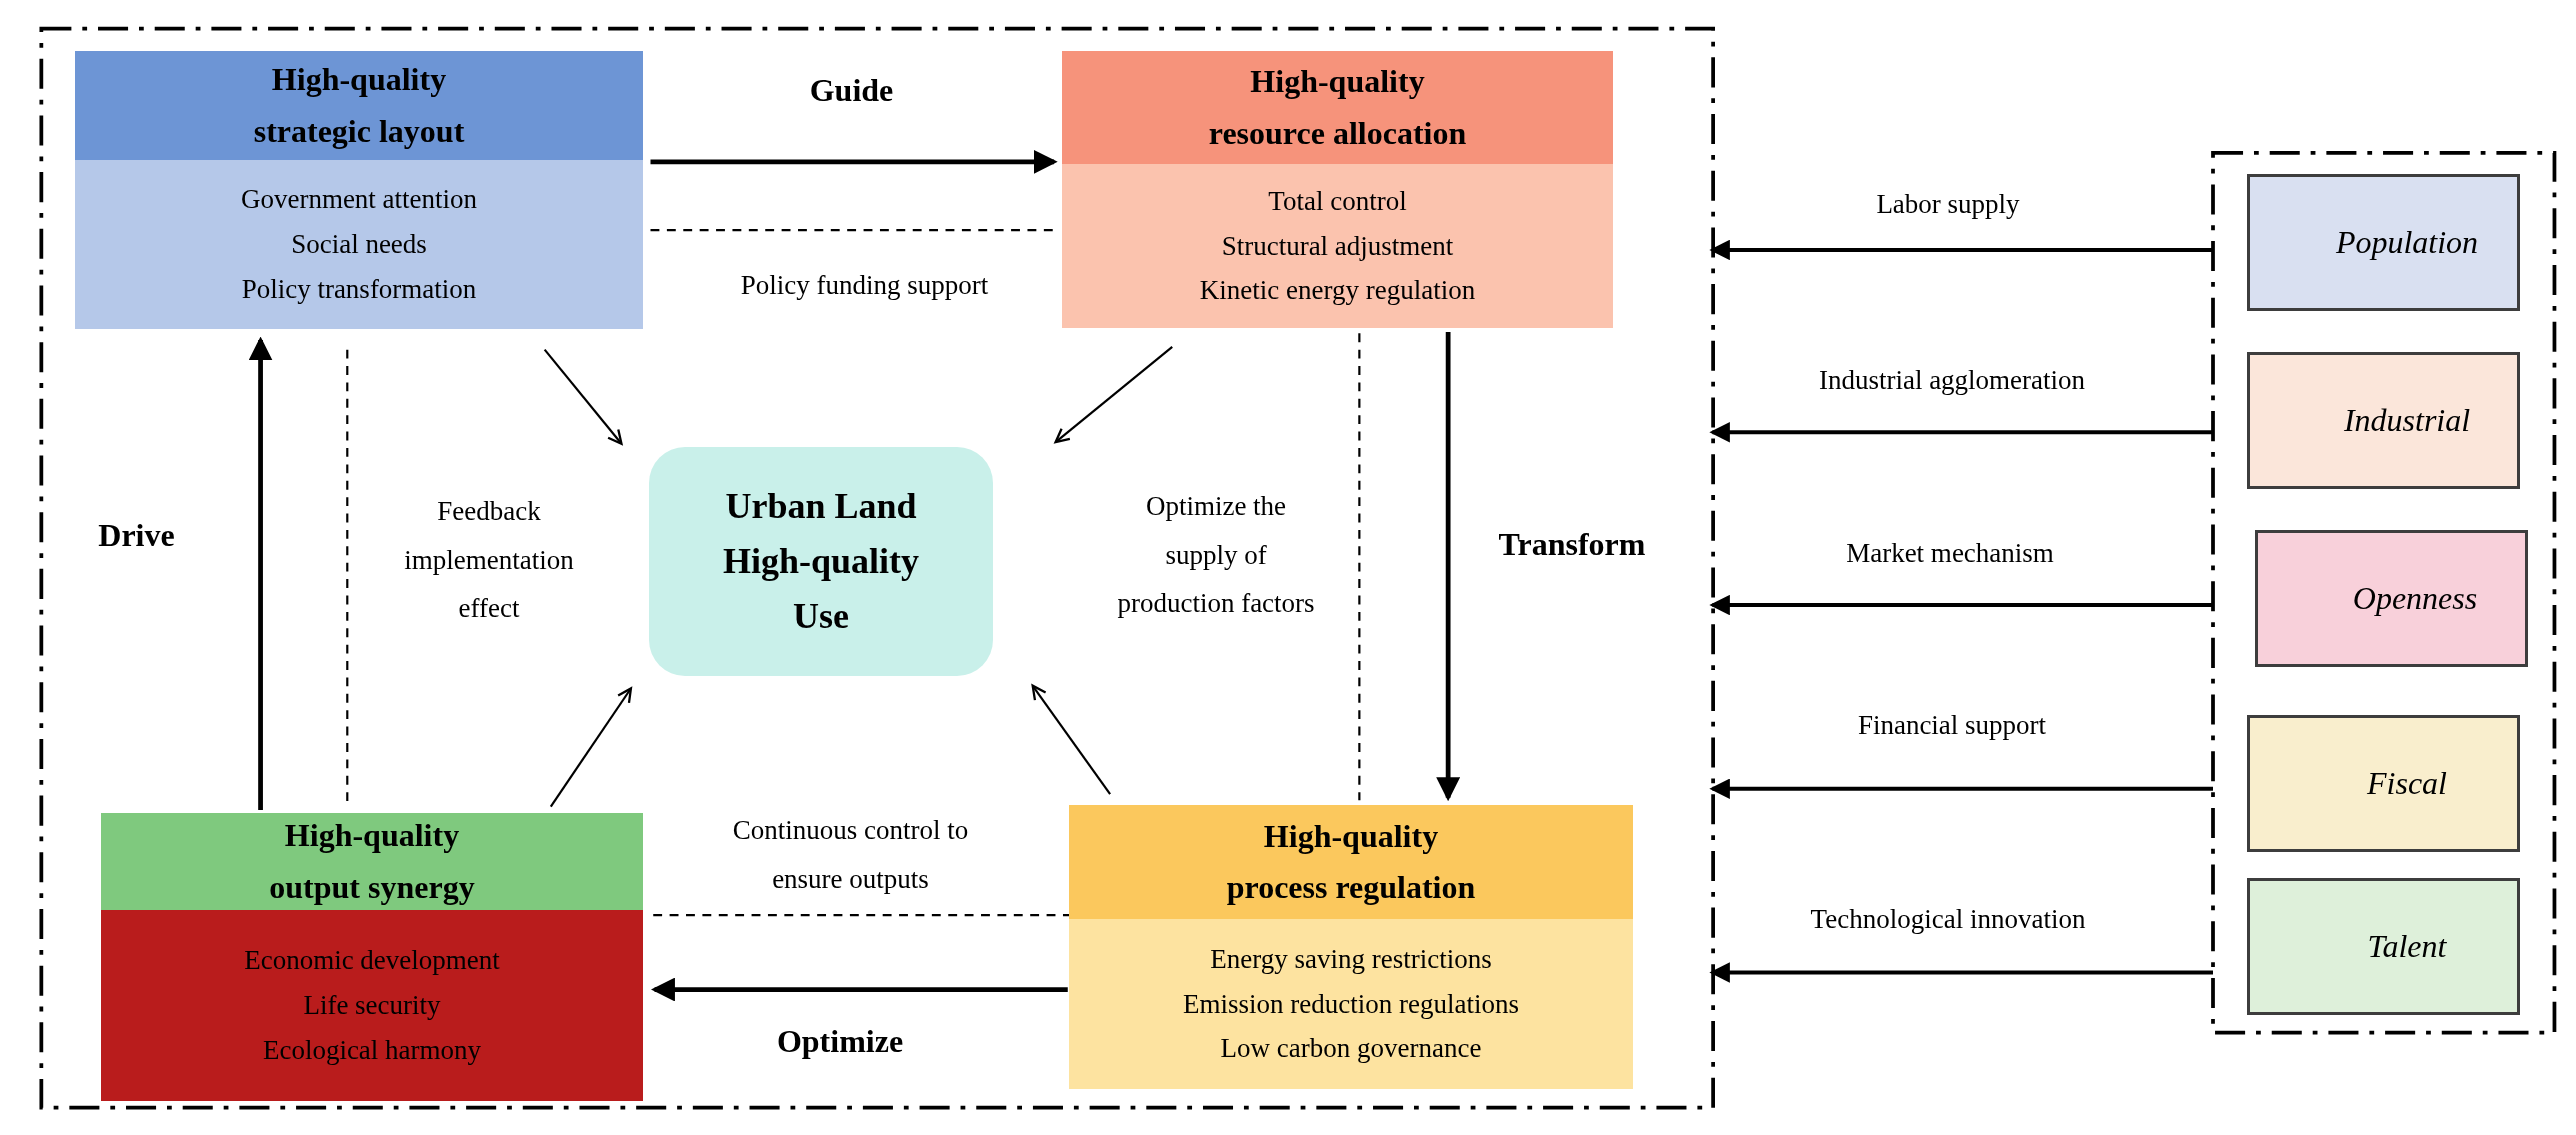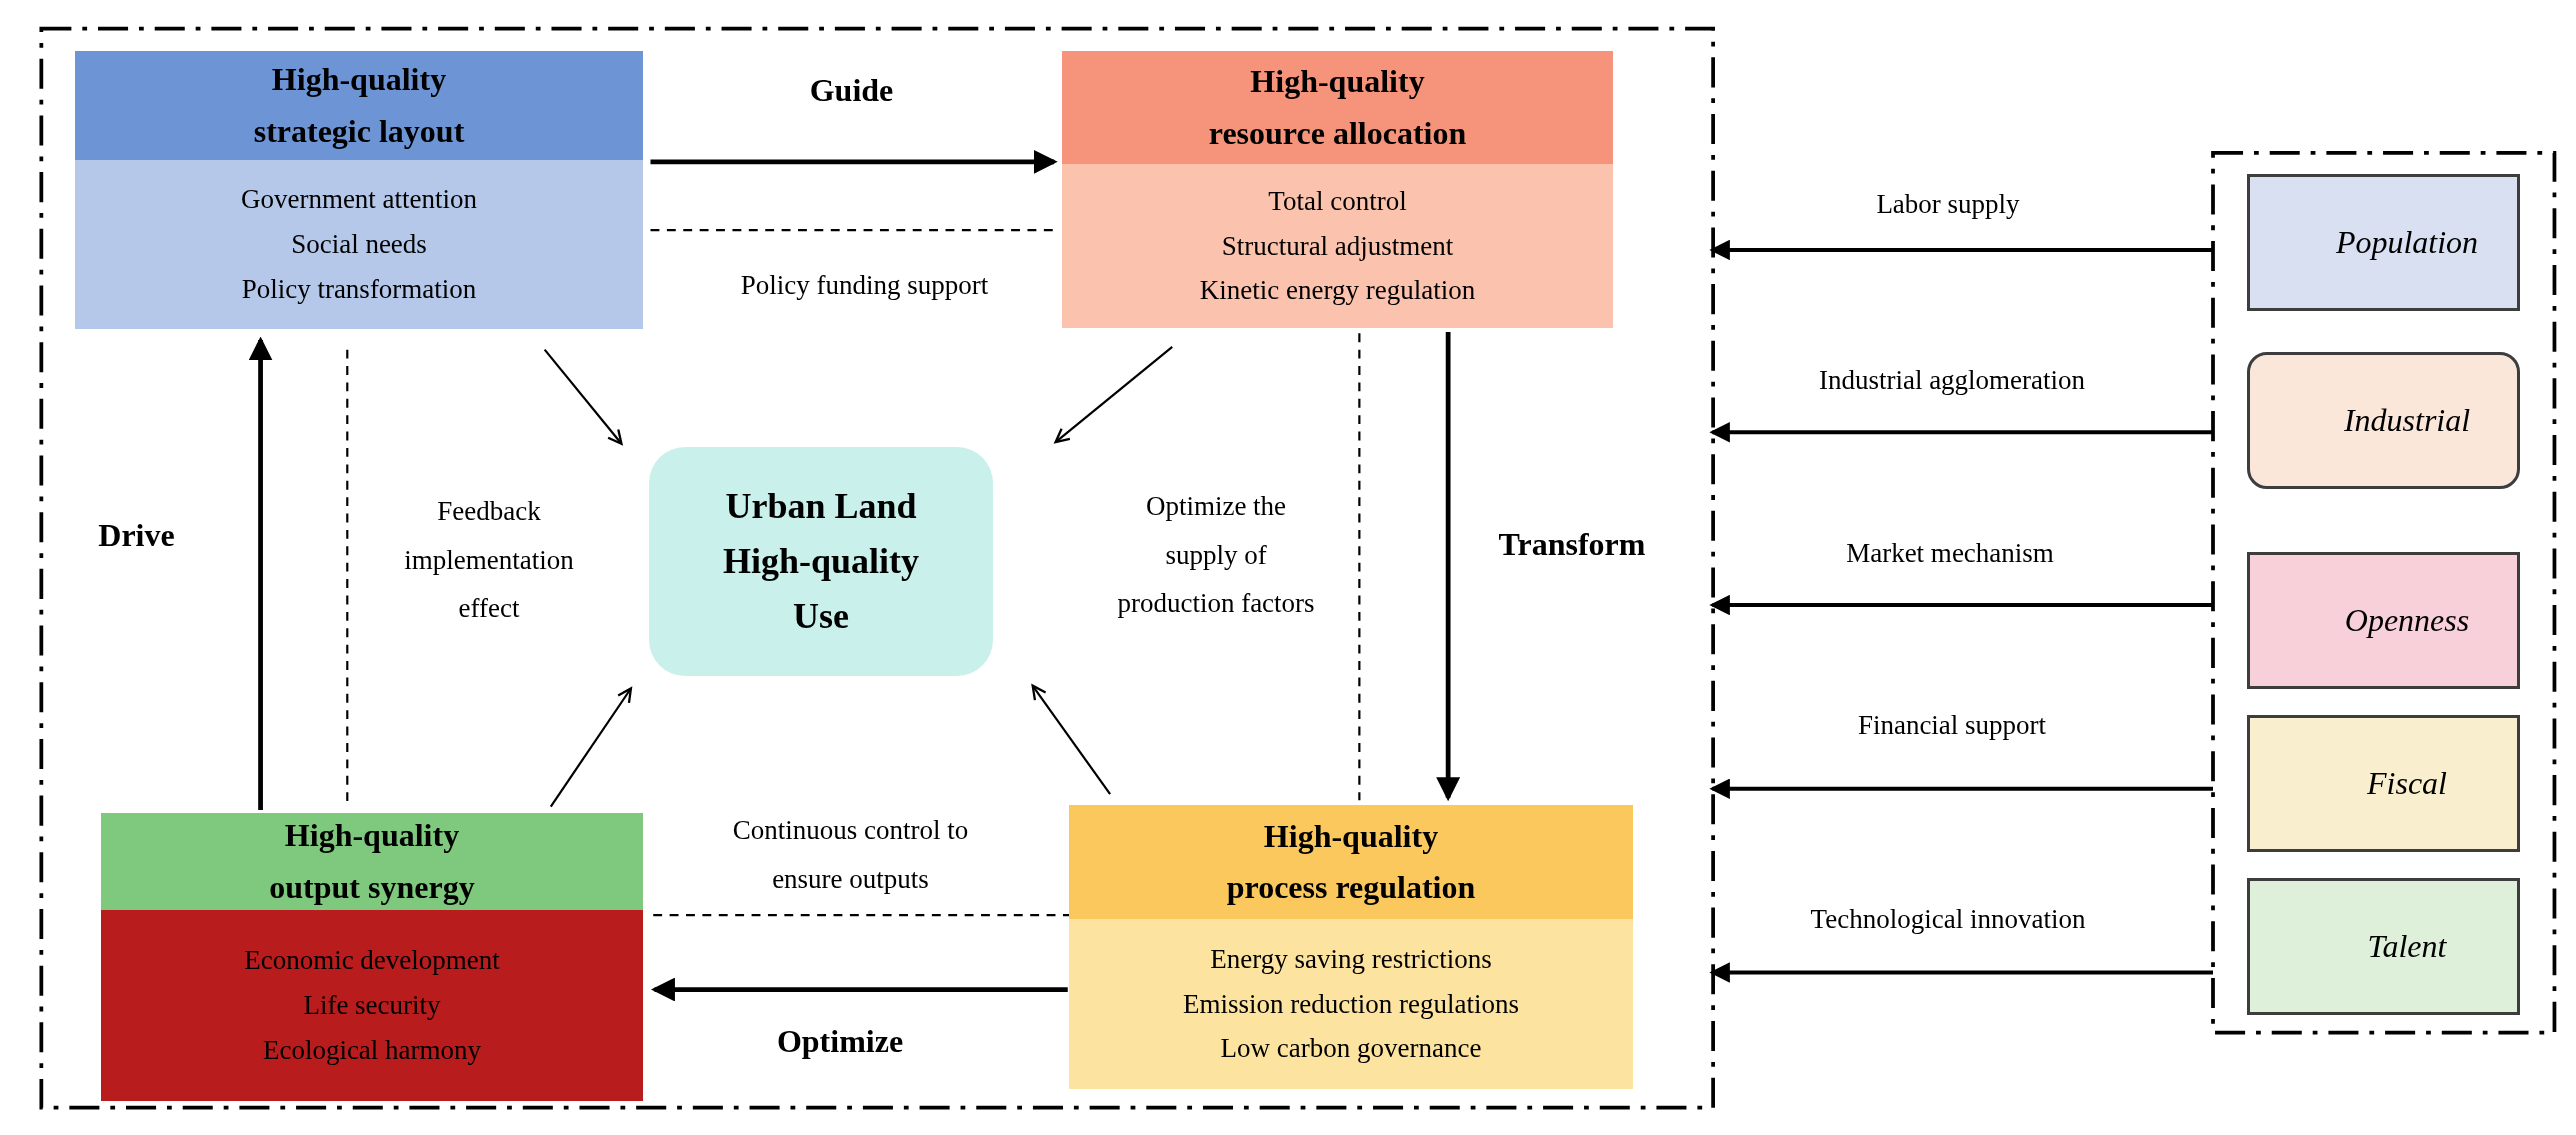--- a/index.html
+++ b/index.html
@@ -52,22 +52,22 @@
   #flabel-2{ left:1711px; top:538px; }
   #flabel-3{ left:1713px; top:710px; }
   #flabel-4{ left:1709px; top:904px; }
 
   .factor{
     position:absolute; left:2247px; width:273px; height:137px;
     border:3.4px solid #3d3d3d; display:flex; align-items:center; justify-content:center;
     font-style:italic; font-size:32px;padding-left:47px;
   }
   #factor-0{ top:174px; }
-  #factor-1{ top:352px;border-radius:20px; }
-  #factor-2{ top:552px; }
+  #factor-1{ top:352px; }
+  #factor-2{ top:530px;margin-left:8px; }
   #factor-3{ top:715px; }
   #factor-4{ top:878px; }
 </style>
 </head>
 <body>
 
 <div class="canvas">
 
   <svg class="overlay" viewBox="0 0 3771 1662">
     <defs>

